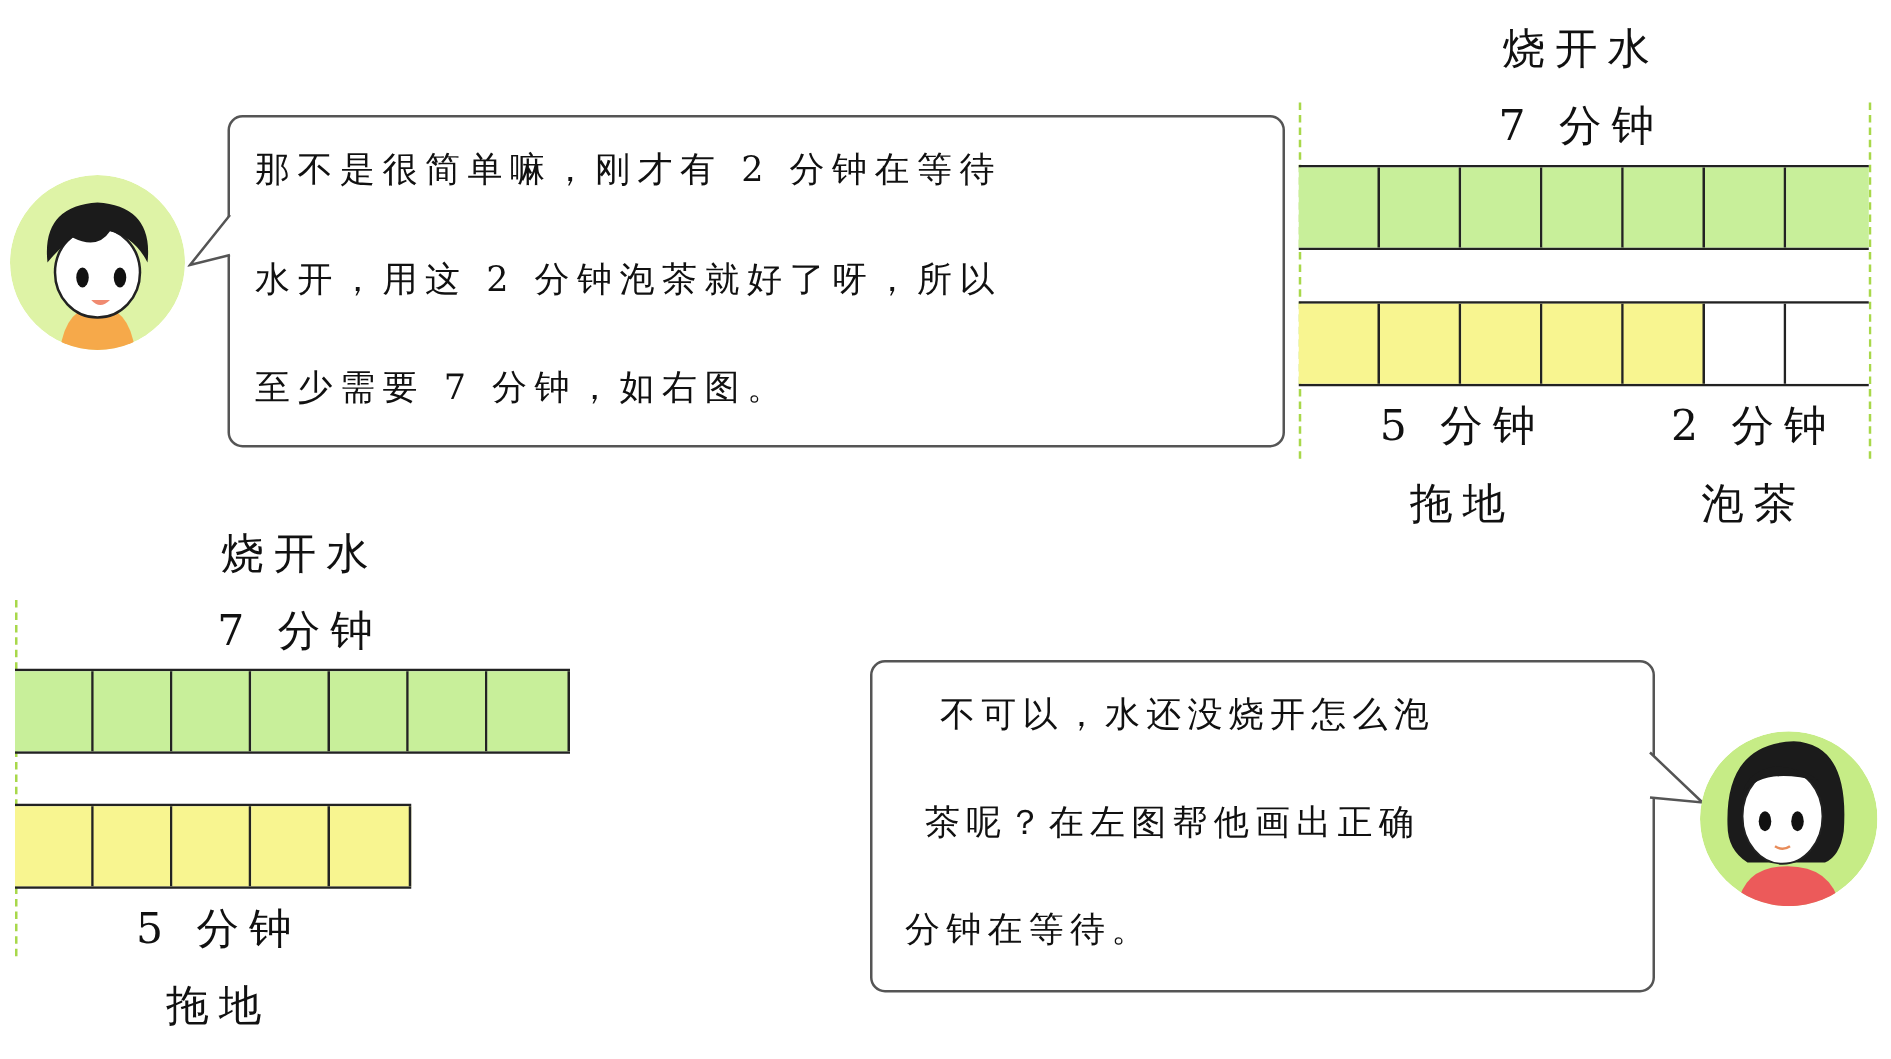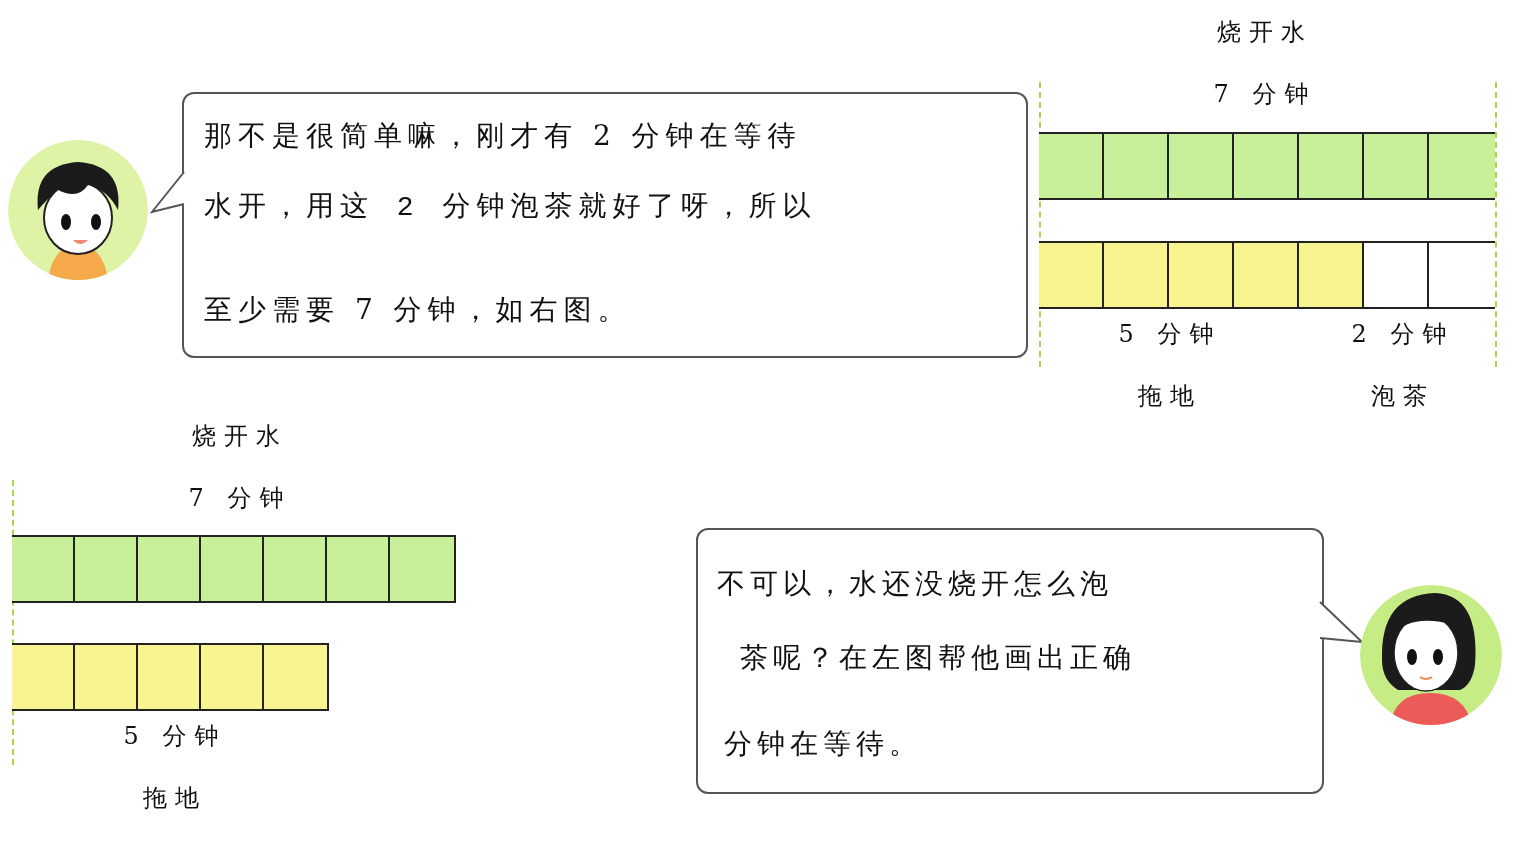--- a/index.html
+++ b/index.html
@@ -1,21 +1,21 @@
 <!DOCTYPE html>
 <html><head>
   <meta charset="utf-8">
   <style>
     html, body { margin: 0; padding: 0; background: #ffffff; }
     body { width: 1513px; height: 847px; position: relative; overflow: hidden;
            font-family: "DejaVu Serif", "Liberation Serif", serif; color: #111; }
     .abs { position: absolute; }
     .bubble { position: absolute; border: 2px solid #555; border-radius: 12px; background: #fff; }
     .bubble-text { position: absolute; font-size: 28px; line-height: 88px; letter-spacing: 6px; white-space: nowrap; }
-    .label { position: absolute; font-size: 24px; letter-spacing: 8px; white-space: nowrap; text-align: center; }
+    .label { position: absolute; font-size: 34px; letter-spacing: 8px; white-space: nowrap; text-align: center; }
     .vline { position: absolute; width: 0; border-left: 2px dashed #a8d84a; }
     .bar { position: absolute; display: flex; border-top: 2px solid #222; border-bottom: 2px solid #222; }
     .cell { width: 63px; height: 100%; border-right: 2px solid #222; box-sizing: border-box; }
     .cell:last-child { border-right: none; }
     .bar.closed-right .cell:last-child { border-right: 2px solid #222; }
     .green { background: #c8ef9a; }
     .yellow { background: #f8f590; }
     .white { background: #ffffff; }
     .avatar { position: absolute; border-radius: 50%; overflow: hidden; }
   </style>
@@ -32,21 +32,21 @@
     <ellipse cx="88" cy="82" rx="5" ry="8" fill="#111"></ellipse>
     <path d="M65 100 Q72 108 80 100 Z" fill="#f08a70"></path>
   </svg>
 </div>
 
 <div class="bubble" style="left:182px; top:92px; width:842px; height:262px;"></div>
 <svg class="abs" style="left:150px; top:170px;" width="40" height="60">
   <path d="M34 2 L2 42 L34 34" fill="#fff" stroke="#555" stroke-width="2"></path>
 </svg>
 <div class="bubble-text" style="left:204px; top:92px;">那不是很简单嘛，刚才有 2 分钟在等待</div>
-<div class="bubble-text" style="left:204px; top:164px;font-family:Liberation Mono, monospace;">水开，用这 2 分钟泡茶就好了呀，所以</div>
+<div class="bubble-text" style="left:204px; top:180px;">水开，用这 2 分钟泡茶就好了呀，所以</div>
 <div class="bubble-text" style="left:204px; top:266px;">至少需要 7 分钟，如右图。</div>
 
 <div class="label" style="left:1170px; top:16px; width:190px;">烧开水</div>
 <div class="label" style="left:1170px; top:78px; width:190px;">7 分钟</div>
 <div class="vline" style="left:1039px; top:82px; height:285px;"></div>
 <div class="vline" style="left:1495px; top:82px; height:285px;"></div>
 
 <div class="bar" style="left:1039px; top:132px; width:456px; height:64px;">
   <div class="cell green" style="width:65px;"></div>
   <div class="cell green" style="width:65px;"></div>
@@ -90,21 +90,21 @@
   <div class="cell yellow"></div>
   <div class="cell yellow" style="width:65px;"></div>
 </div>
 <div class="label" style="left:90px; top:720px; width:170px;">5 分钟</div>
 <div class="label" style="left:90px; top:782px; width:170px;">拖地</div>
 
 <div class="bubble" style="left:696px; top:528px; width:624px; height:262px;"></div>
 <svg class="abs" style="left:1318px; top:600px;" width="48" height="50">
   <path d="M2 2 L44 42 L2 38" fill="#fff" stroke="#555" stroke-width="2"></path>
 </svg>
-<div class="bubble-text" style="left:717px; top:528px; letter-spacing:5px;margin-top:12px;">不可以，水还没烧开怎么泡</div>
+<div class="bubble-text" style="left:752px; top:528px; letter-spacing:5px;">不可以，水还没烧开怎么泡</div>
 <div class="bubble-text" style="left:724px; top:614px; letter-spacing:5px;margin-left:16px;">茶呢？在左图帮他画出正确</div>
 <div class="bubble-text" style="left:724px; top:700px; letter-spacing:5px;">分钟在等待。</div>
 
 <div class="avatar" style="left:1360px; top:585px; width:142px; height:140px;">
   <svg width="142" height="140" viewBox="0 0 142 140">
     <ellipse cx="71" cy="70" rx="71" ry="70" fill="#c6ec86"></ellipse>
     <path d="M22 75 Q20 10 75 8 Q120 10 115 80 Q112 100 100 105 L38 105 Q22 95 22 75 Z" fill="#1b1b1b"></path>
     <path d="M30 140 Q35 108 70 108 Q105 108 112 140 Z" fill="#ec5a5a"></path>
     <ellipse cx="66" cy="68" rx="32" ry="38" fill="#fff" stroke="#222" stroke-width="1.5"></ellipse>
     <path d="M34 50 Q50 28 95 40 Q85 30 60 28 Q38 32 34 50 Z" fill="#1b1b1b"></path>

